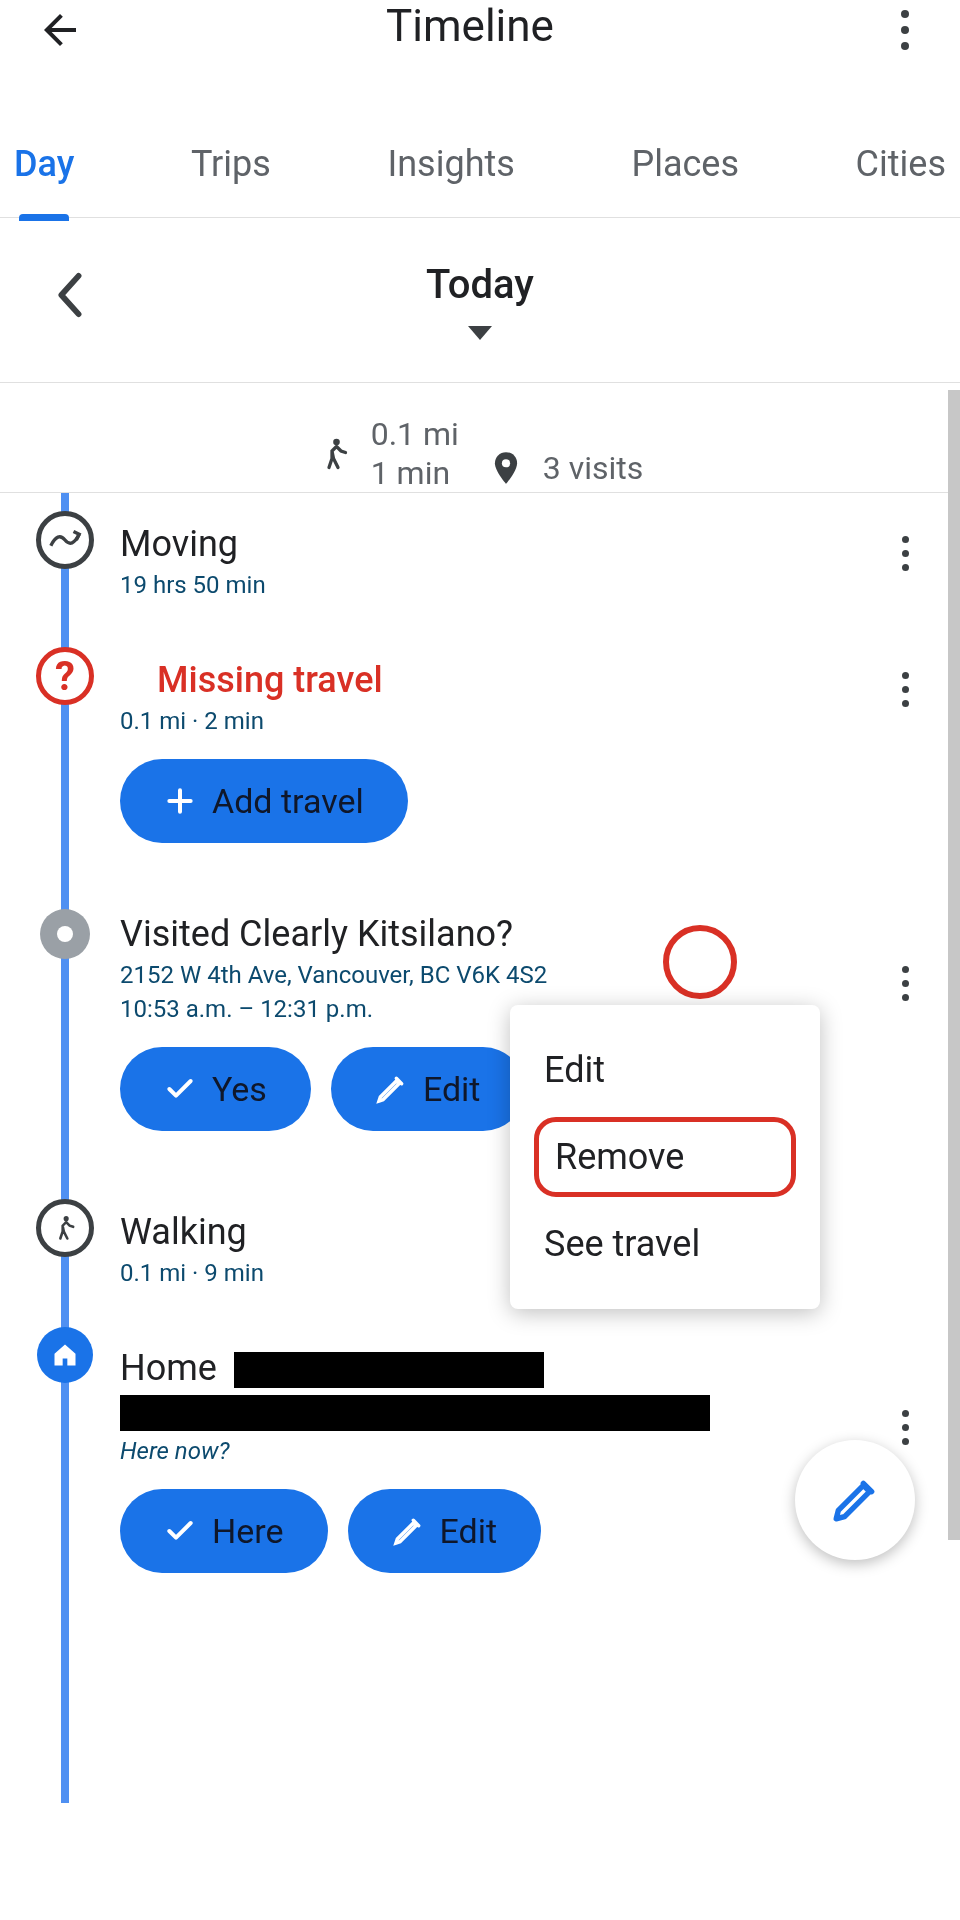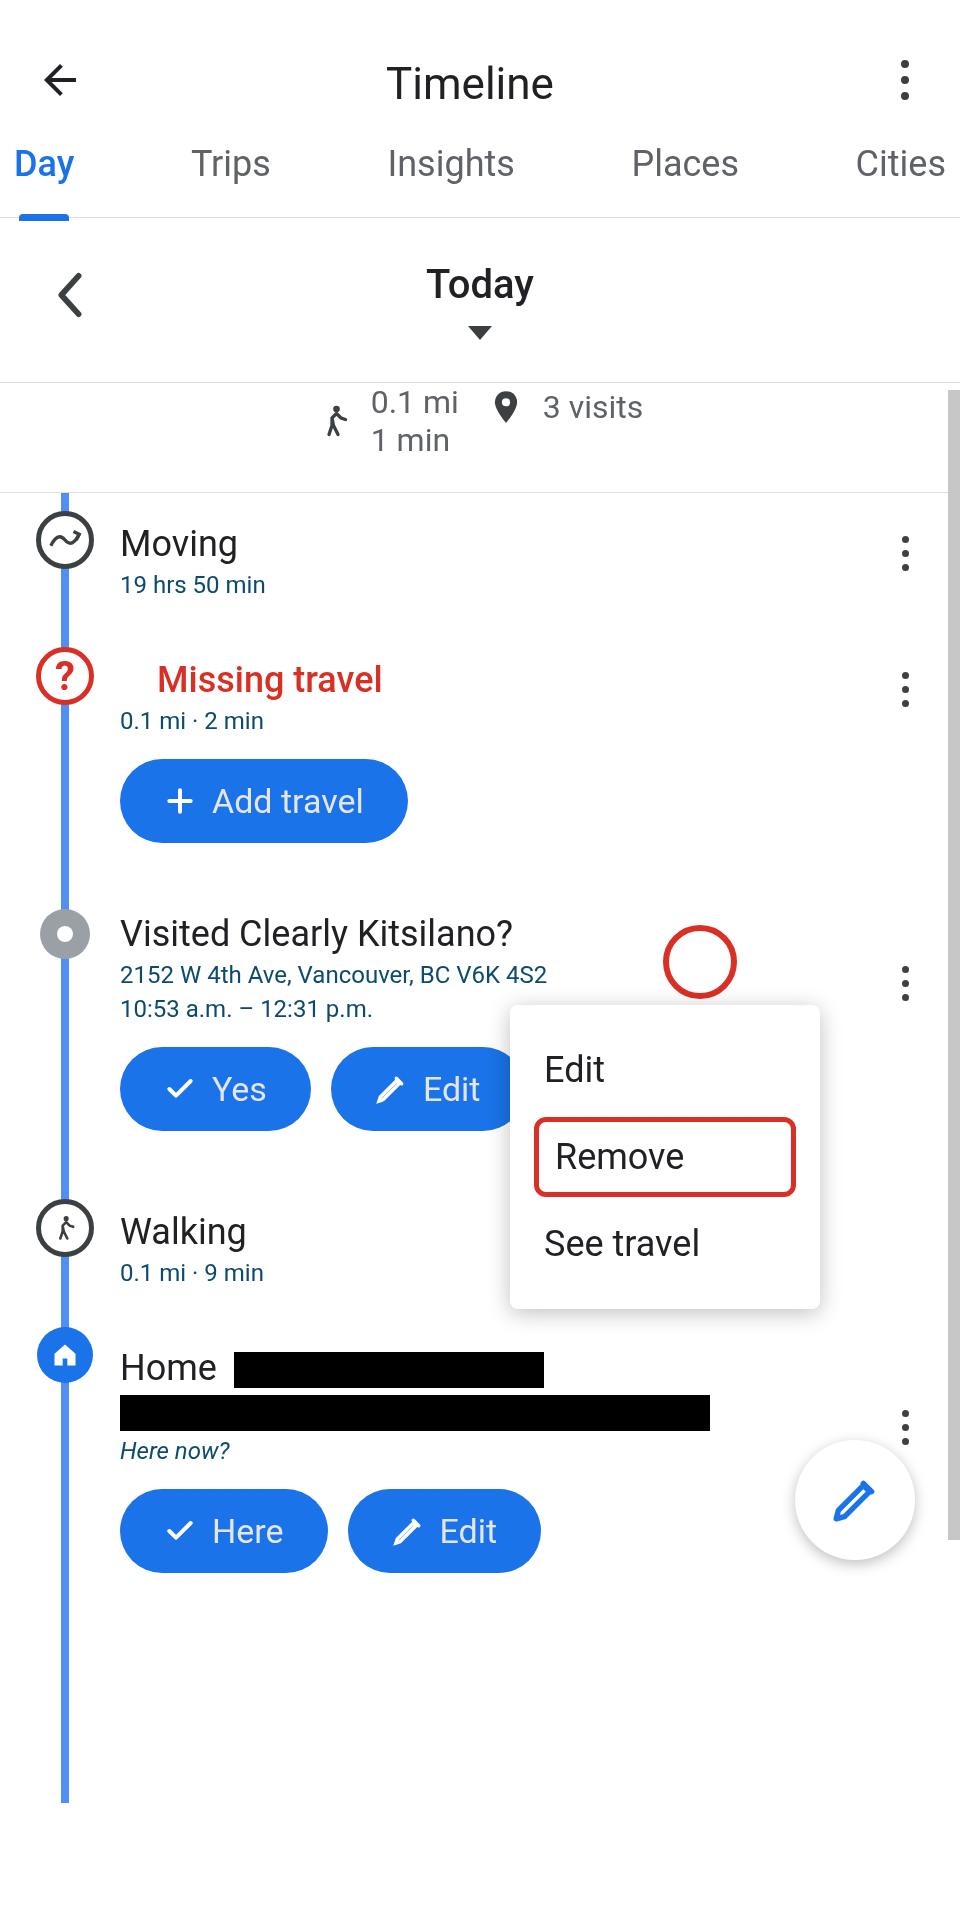--- a/index.html
+++ b/index.html
@@ -7,21 +7,21 @@
     font-family: Roboto, -apple-system, BlinkMacSystemFont, "Segoe UI", Arial, sans-serif;
     width: 960px;
     height: 1920px;
     background: #fff;
     color: #202124;
     position: relative;
     overflow: hidden;
   }
   .header {
     display: flex;
-    align-items: flex-end;
+    align-items: flex-start;
     height: 110px;
     padding: 0 30px;
   }
   .back-btn {
     width: 60px; height: 60px;
     display: flex; align-items: center; justify-content: center;
     cursor: pointer;
   }
   .header-title {
     flex: 1;
@@ -84,21 +84,21 @@
   }
   .dropdown-caret {
     width: 0; height: 0;
     border-left: 12px solid transparent;
     border-right: 12px solid transparent;
     border-top: 14px solid #3c4043;
     margin-top: 4px;
   }
   .summary {
     display: flex;
-    align-items: flex-start;
+    align-items: flex-end;
     justify-content: center;
     gap: 28px;
     height: 110px;
     border-bottom: 1px solid #e0e0e0;
     font-size: 32px;
     color: #5f6368;
   }
   .summary-part { display: flex; align-items: center; gap: 18px; }
   .summary-lines { display: flex; flex-direction: column; line-height: 1.2; }
   .timeline-scroll {
@@ -156,21 +156,21 @@
     display: flex; flex-direction: column; align-items: center; justify-content: center; gap: 7px;
     cursor: pointer;
   }
   .item-more .dot { width: 7px; height: 7px; }
   .pill-row { display: flex; gap: 20px; margin-top: 24px; }
   .pill {
     display: inline-flex;
     align-items: center;
     gap: 16px;
     background: #1a73e8;
-    color: #e5e5e5;
+    color: #0f172a;
     font-size: 34px;
     font-weight: 400;
     padding: 22px 44px;
     border-radius: 60px;
     cursor: pointer;
   }
   .pill svg { width: 32px; height: 32px; }
   .redact {
     display: inline-block;
     background: #000;
@@ -186,21 +186,21 @@
     z-index: 50;
     padding: 18px 0;
   }
   .popup-item {
     font-size: 36px;
     padding: 26px 34px;
     cursor: pointer;
   }
   .popup-item.highlight {
     border: 5px solid #d93025;
-    border-radius: 12px;
+    border-radius: 22px;
     margin: 0 24px;
     padding: 14px 16px;
   }
   .fab {
     position: absolute;
     right: 45px; bottom: 360px;
     width: 120px; height: 120px;
     border-radius: 50%;
     background: #fff;
     box-shadow: 0 4px 14px rgba(0,0,0,0.25);

